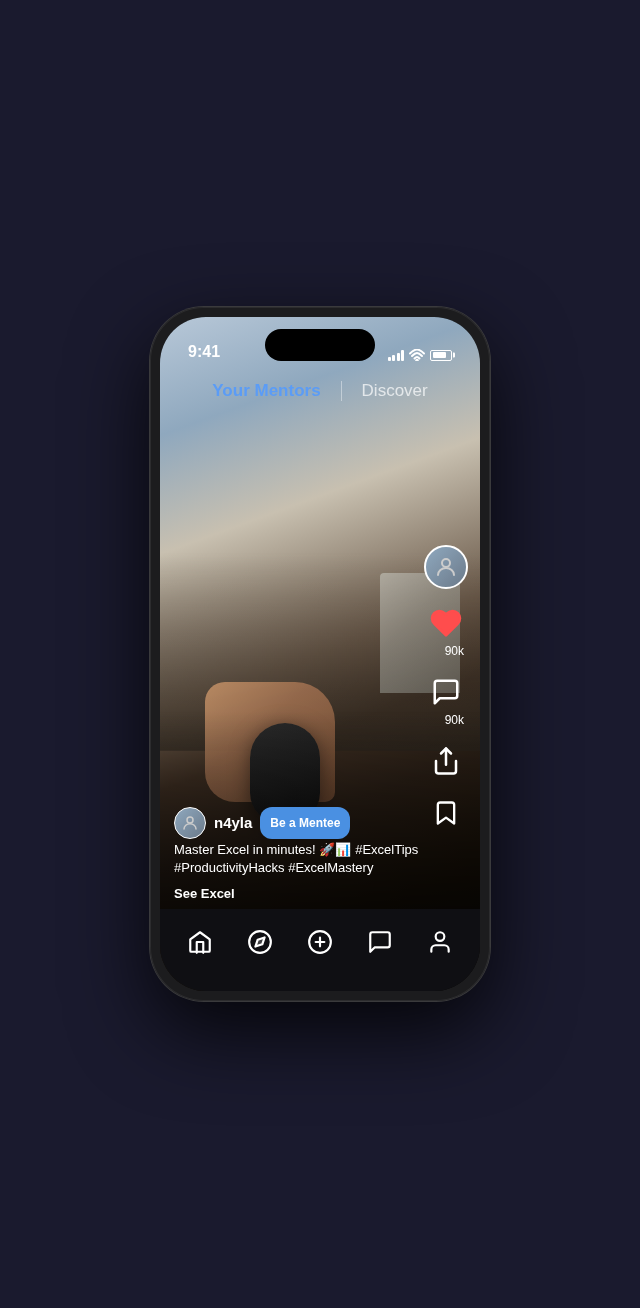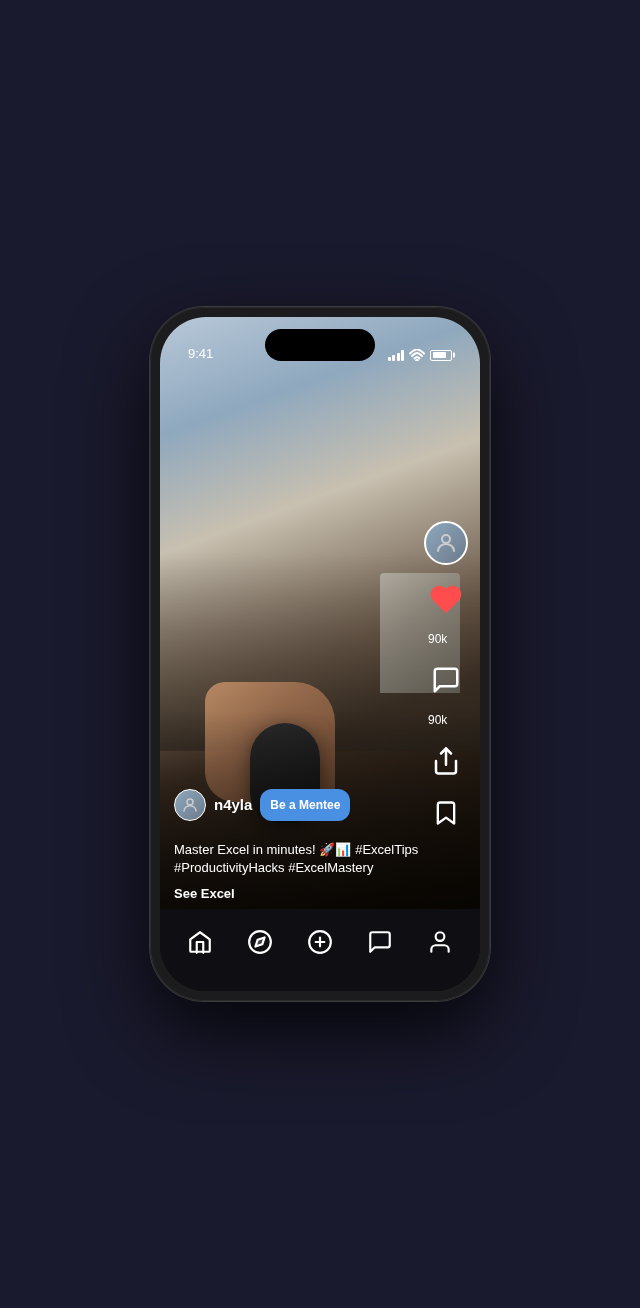--- a/index.html
+++ b/index.html
@@ -58,22 +58,22 @@
       align-items: flex-end;
       justify-content: space-between;
       padding: 0 28px 6px;
       z-index: 50;
       color: #fff;
       font-size: 13px;
       font-weight: 600;
     }
 
     .status-time {
-      font-size: 13px;
-      font-weight: 400;
+      font-size: 16px;
+      font-weight: 700;
     }
 
     .status-icons {
       display: flex;
       align-items: center;
       gap: 5px;
     }
 
     .signal-bars {
       display: flex;
@@ -234,22 +234,22 @@
       overflow: hidden;
       display: flex;
       align-items: center;
       justify-content: center;
       font-size: 18px;
     }
 
     .action-item {
       display: flex;
       flex-direction: column;
-      align-items: flex-start;
-      gap: 15px;
+      align-items: flex-end;
+      gap: 3px;
       cursor: pointer;
     }
 
     .action-icon {
       width: 36px;
       height: 36px;
       display: flex;
       align-items: center;
       justify-content: center;
     }
@@ -266,21 +266,21 @@
       bottom: 90px;
       left: 14px;
       right: 60px;
       z-index: 10;
     }
 
     .user-row {
       display: flex;
       align-items: center;
       gap: 8px;
-      margin-bottom: 20px;
+      margin-bottom: 2px;
     }
 
     .user-avatar-small {
       width: 32px;
       height: 32px;
       border-radius: 50%;
       background: linear-gradient(135deg, #8fa8be, #6b7a8a);
       border: 1.5px solid #fff;
       display: flex;
       align-items: center;
@@ -416,20 +416,25 @@
           <path d="M3 7C4.8 5.2 6.5 4 8 4C9.5 4 11.2 5.2 13 7"></path>
           <path d="M5.5 9.5C6.3 8.7 7.2 8 8 8C8.8 8 9.7 8.7 10.5 9.5"></path>
           <circle cx="8" cy="11.5" r="0.8" fill="#fff"></circle>
         </svg>
         <div class="battery">
           <div class="battery-fill"></div>
         </div>
       </div>
     </div>
 
+    <div class="header-nav">
+      <span class="nav-tab-active">Your Mentors</span>
+      <div class="nav-divider"></div>
+      <span class="nav-tab-inactive">Discover</span>
+    </div>
 
     <div class="video-bg">
       <div class="video-bg-img"></div>
     </div>
 
     <div class="scene-overlay">
       <div class="desk-surface"></div>
       <div class="laptop-edge"></div>
       <div class="hand-shape"></div>
       <div class="mouse-shape"></div>

